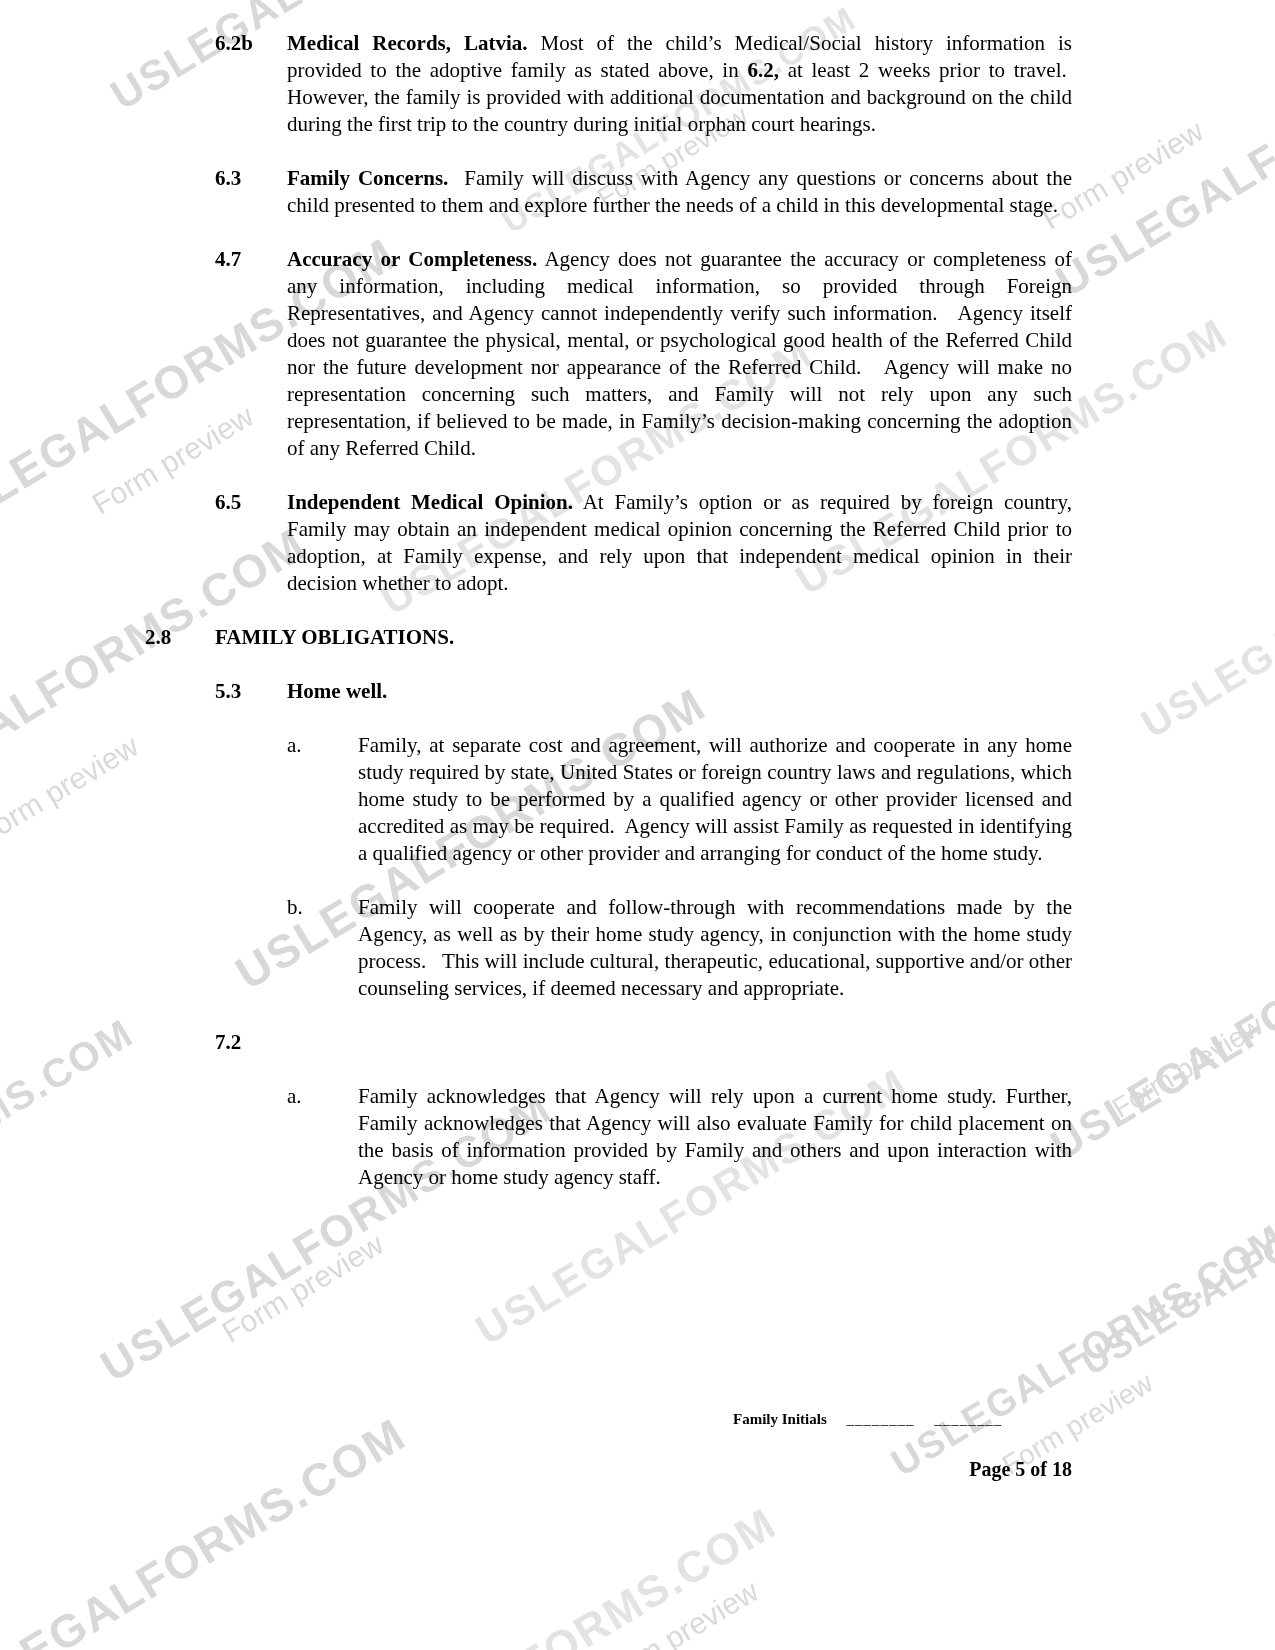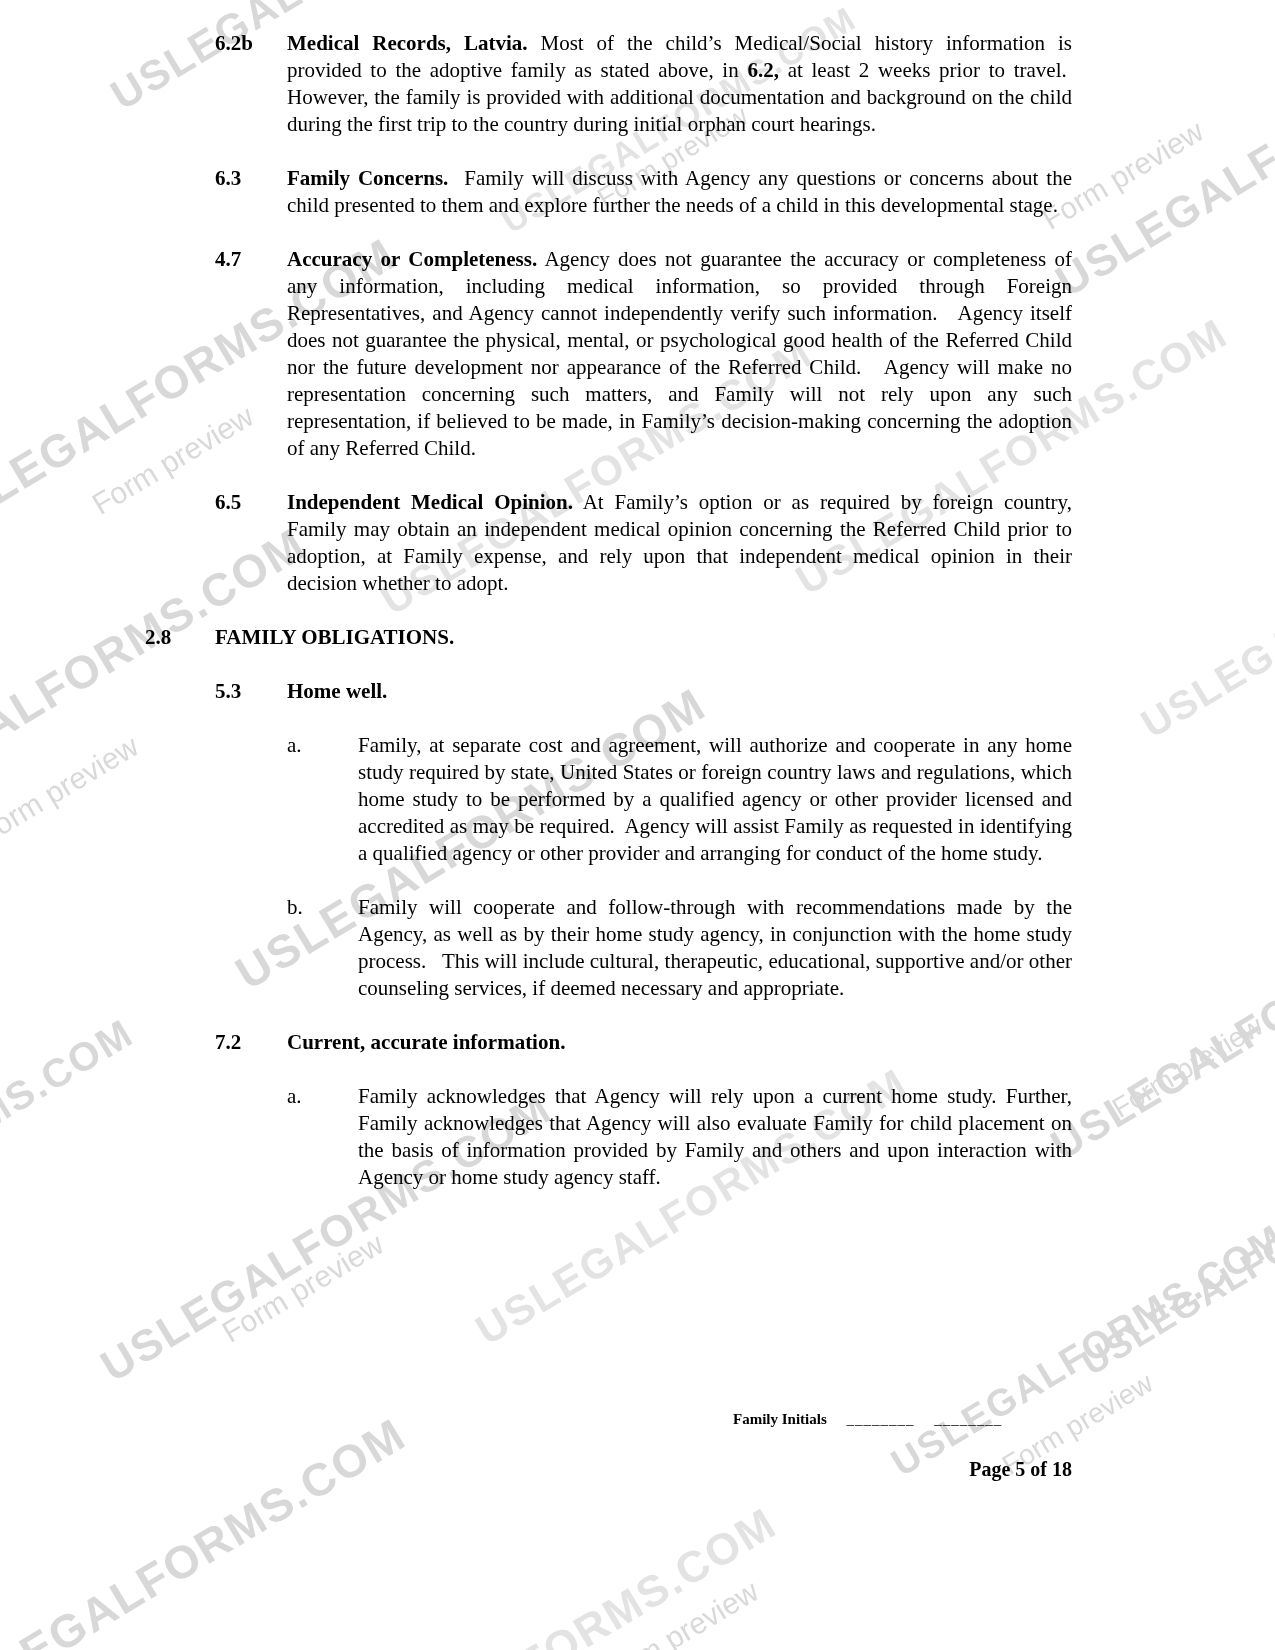--- a/index.html
+++ b/index.html
@@ -143,21 +143,20 @@
       <p class="txt"><span>Family, at separate cost and agreement, will authorize and cooperate in any home study required by state, United States or foreign country laws and regulations, which home study to be performed by a qualified agency or other provider licensed and accredited as may be required.&nbsp; Agency will assist Family as requested in identifying a qualified agency or other provider and arranging for conduct of the home study.</span></p>
     </div>
 
     <div class="row lvl3">
       <span class="num">b.</span>
       <p class="txt"><span>Family will cooperate and follow-through with recommendations made by the Agency, as well as by their home study agency, in conjunction with the home study process.&nbsp;&nbsp; This will include cultural, therapeutic, educational, supportive and/or other counseling services, if deemed necessary and appropriate.</span></p>
     </div>
 
     <div class="row lvl2">
       <span class="num">7.2</span>
-      <p class="txt"><b class="ttl">Current, accurate information.</b></p>
     </div>
 
     <div class="row lvl3">
       <span class="num">a.</span>
       <p class="txt"><span>Family acknowledges that Agency will rely upon a current home study. Further, Family acknowledges that Agency will also evaluate Family for child placement on the basis of information provided by Family and others and upon interaction with Agency or home study agency staff.</span></p>
     </div>
 
   </div>
 
   <div class="initials">

